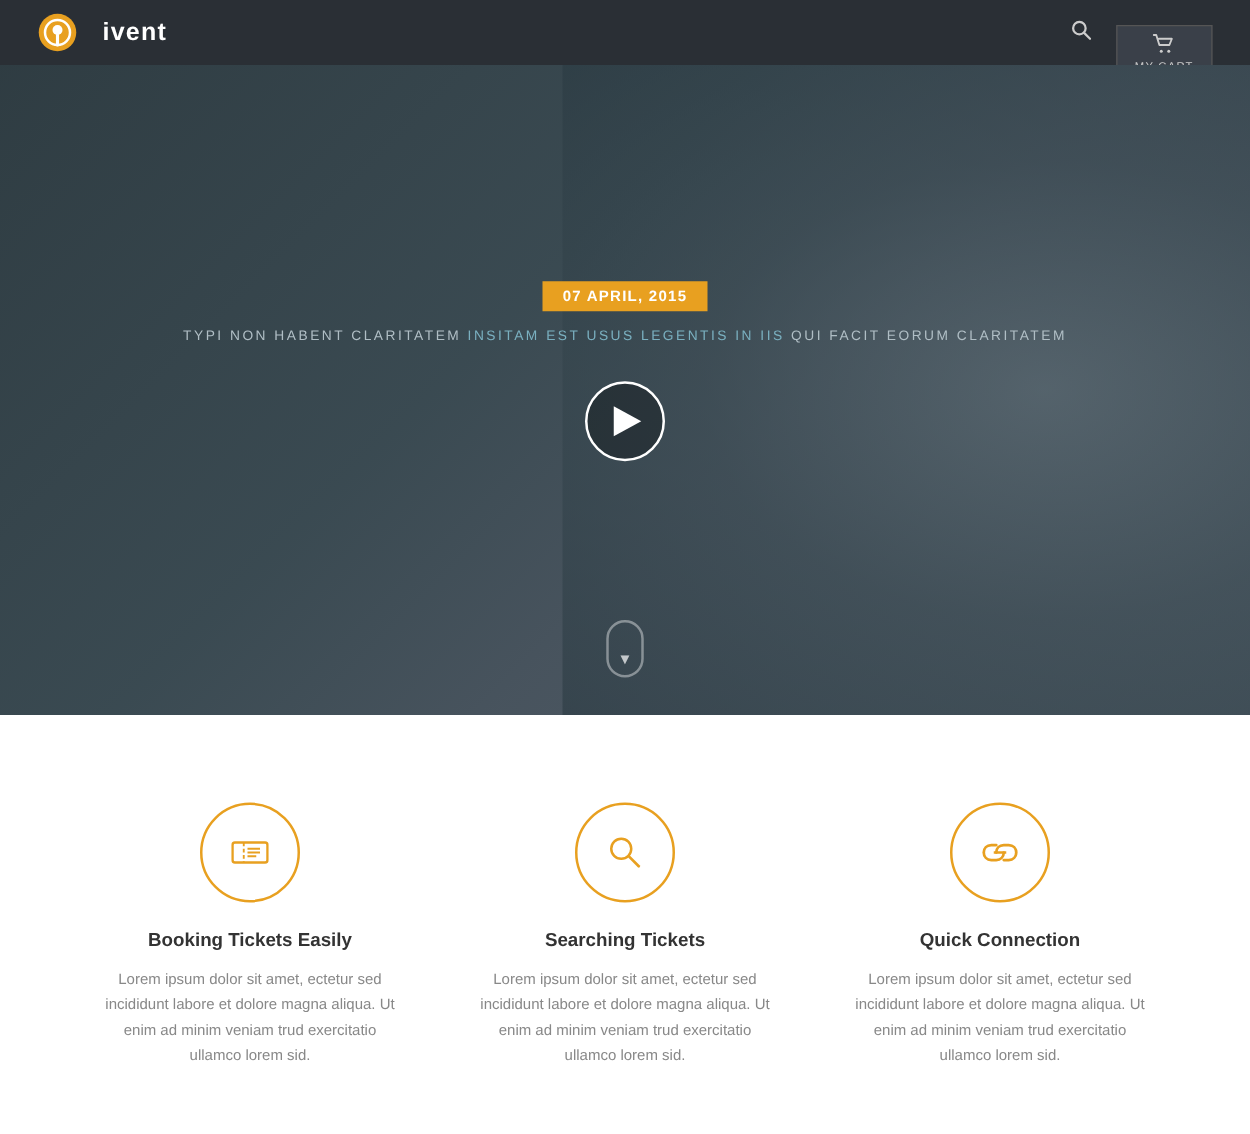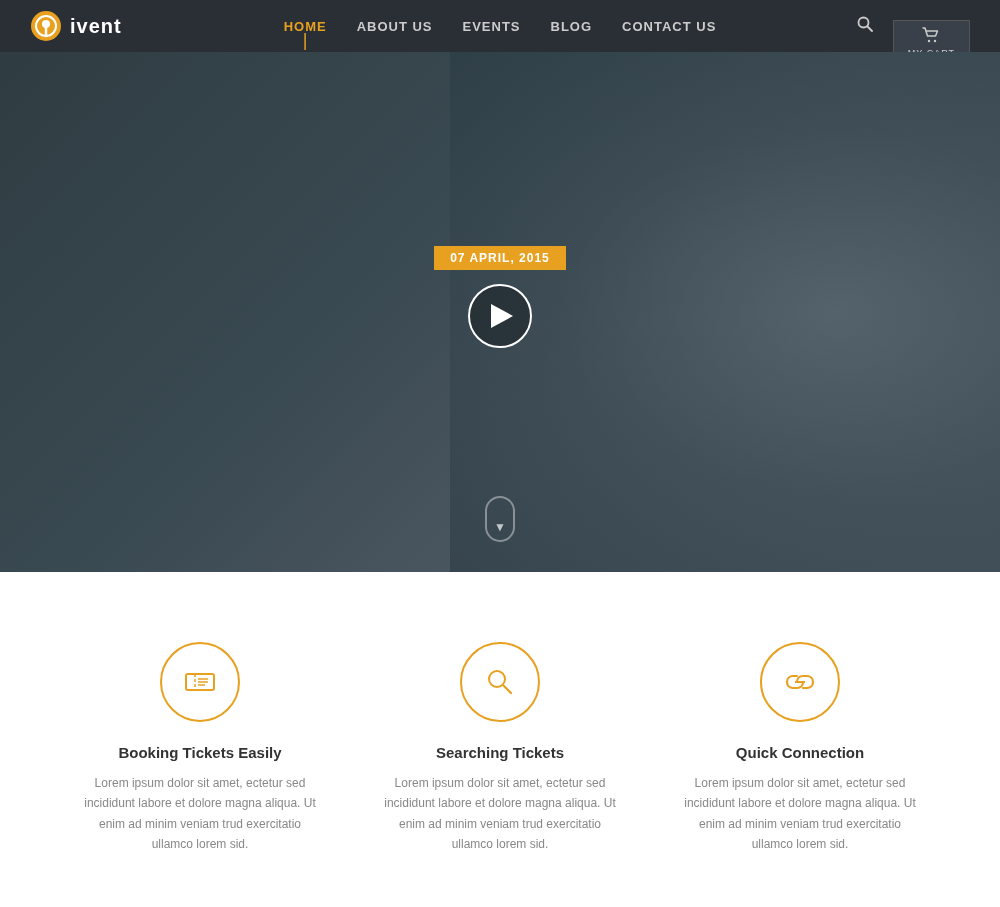--- a/index.html
+++ b/index.html
@@ -11,21 +11,21 @@
       align-items: center;
       justify-content: space-between;
       background: #2a2f35;
       padding: 0 30px;
       height: 52px;
       position: relative;
     }
     .logo-area {
       display: flex;
       align-items: center;
-      gap: 8px;
+      gap: 20px;
     }
     .logo-icon {
       width: 32px;
       height: 32px;
     }
     .logo-text {
       color: #fff;
       font-size: 20px;
       font-weight: 600;
       letter-spacing: 1px;
@@ -249,30 +249,20 @@
 
     <svg class="logo-icon" viewBox="0 0 32 32" fill="none" xmlns="http://www.w3.org/2000/svg">
       <circle cx="16" cy="16" r="15" fill="#e8a020"></circle>
       <circle cx="16" cy="16" r="10" fill="none" stroke="white" stroke-width="2"></circle>
       <circle cx="16" cy="14" r="4" fill="white"></circle>
       <path d="M16 18 L16 26" stroke="white" stroke-width="2.5" stroke-linecap="round"></path>
     </svg>
     <span class="logo-text">ivent</span>
   </div>
 
-  <nav class="nav">
-    <div class="nav-wrapper">
-      <a class="nav-item active">HOME</a>
-      <span class="nav-active-indicator">|</span>
-    </div>
-    <a class="nav-item">ABOUT US</a>
-    <a class="nav-item">EVENTS</a>
-    <a class="nav-item">BLOG</a>
-    <a class="nav-item">CONTACT US</a>
-  </nav>
 
   <div class="header-right">
     <span class="search-icon-btn">
       <svg width="16" height="16" viewBox="0 0 16 16" fill="none">
         <circle cx="6.5" cy="6.5" r="5" stroke="#ccc" stroke-width="1.8"></circle>
         <line x1="10.5" y1="10.5" x2="15" y2="15" stroke="#ccc" stroke-width="1.8" stroke-linecap="round"></line>
       </svg>
     </span>
     <div class="cart-btn">
       <span class="cart-icon-area">
@@ -286,20 +276,23 @@
     </div>
   </div>
 </header>
 
 <section class="hero">
   <div class="hero-bg"></div>
   <div class="hero-photo-sim"></div>
 
   <div class="hero-content">
     <div class="hero-date-badge">07 APRIL, 2015</div>
+    <p class="hero-subtitle">
+      <span>TYPI NON HABENT CLARITATEM </span><em style="color:#7ab0c0;">INSITAM EST USUS LEGENTIS IN IIS</em><span> QUI FACIT EORUM CLARITATEM</span>
+    </p>
     <button class="play-button">
       <div class="play-triangle"></div>
     </button>
   </div>
 
   <div class="scroll-down">
     <span class="scroll-arrow">▼</span>
   </div>
 </section>
 

